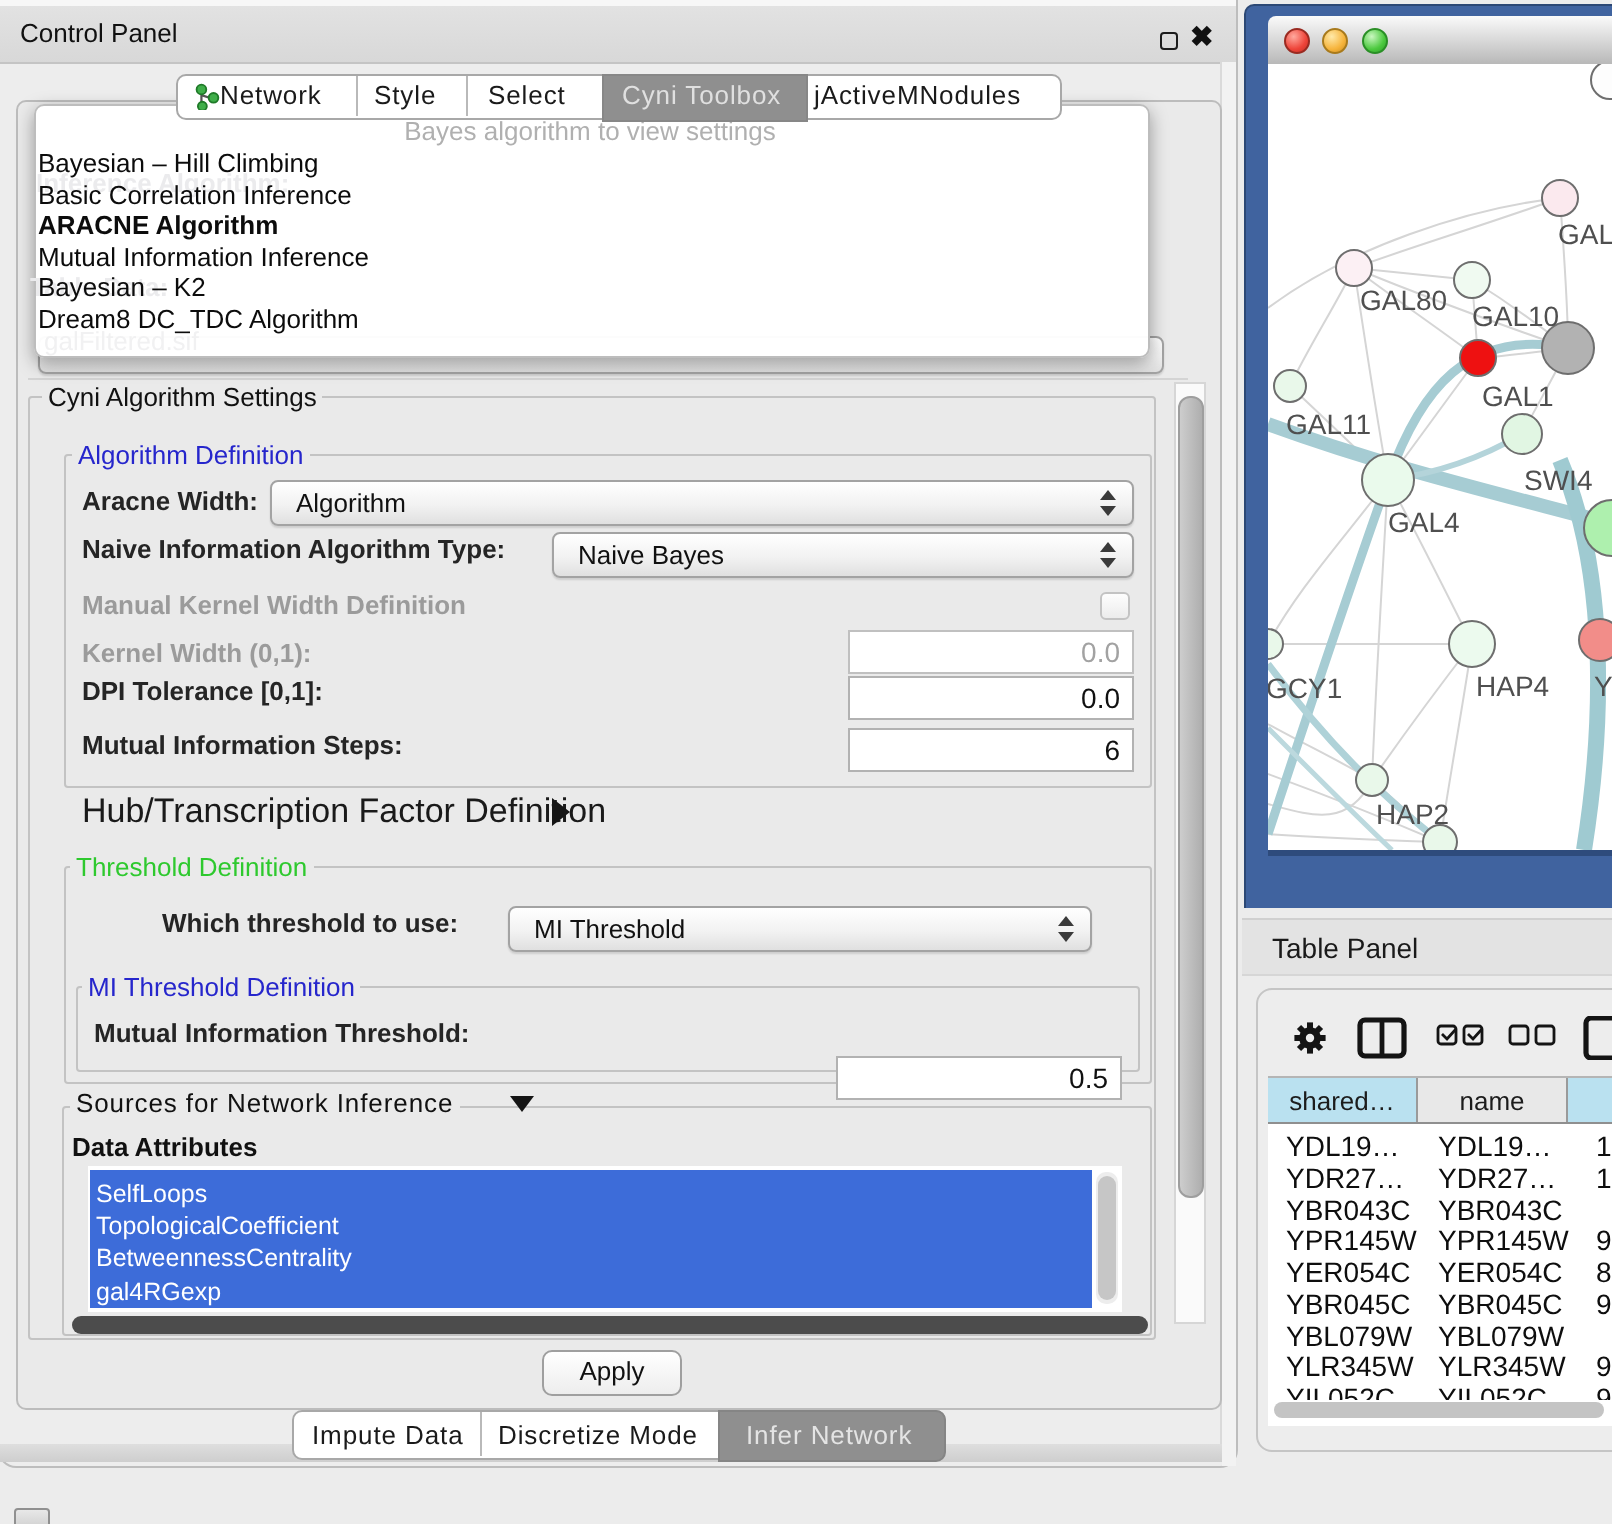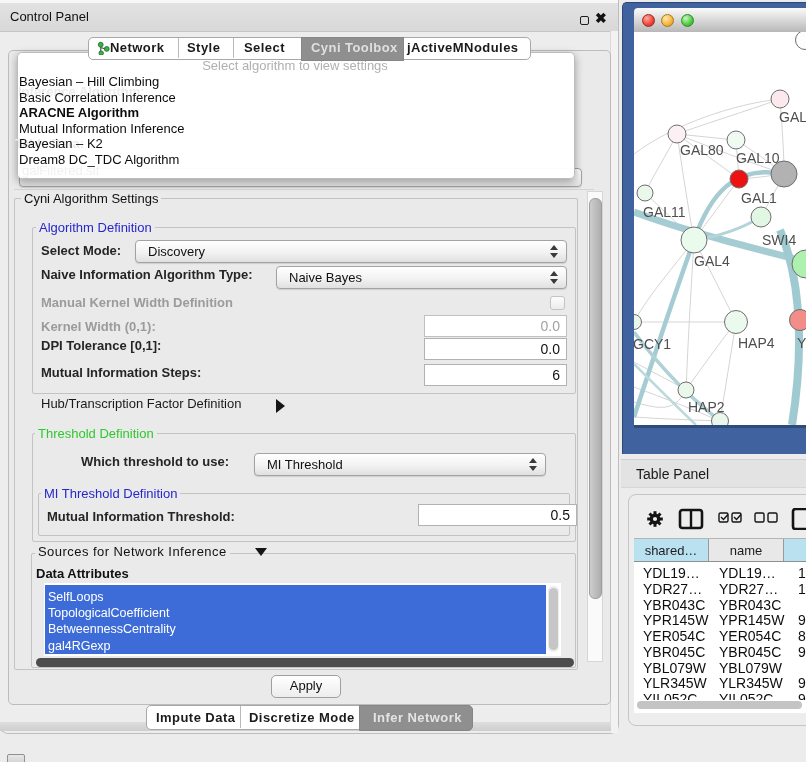--- a/index.html
+++ b/index.html
@@ -7,21 +7,21 @@
 .dlbl{position:absolute;font-size:13px;font-weight:bold;color:#9b9b9b;white-space:nowrap}
 .nlbl{position:absolute;font-size:13px;color:#1a1a1a;white-space:nowrap}
 .combo{position:absolute;border:1px solid #a3a3a3;border-radius:4px;background:linear-gradient(#ffffff,#f2f2f2 55%,#e0e0e0);box-shadow:0 1px 1px rgba(0,0,0,.12)}
 .ct{position:absolute;left:12px;font-size:13px;color:#111;white-space:nowrap}
 .up{position:absolute;width:0;height:0;border-left:4px solid transparent;border-right:4px solid transparent;border-bottom:5px solid #3a3a3a}
 .dn{position:absolute;width:0;height:0;border-left:4px solid transparent;border-right:4px solid transparent;border-top:5px solid #3a3a3a}
 .inp{position:absolute;border:1px solid #b2b2b2;background:#fff;font-size:14px;color:#111;text-align:right;padding-right:6px;box-sizing:border-box}
 .grp{position:absolute;border:1px solid #c3c3c3;border-radius:2px}
 .gl{position:absolute;font-size:13px;padding:0 3px;background:#eaeaea;white-space:nowrap;z-index:3}
 .seg{position:absolute;background:#fff;border:1px solid #a8a8a8;border-radius:5px;z-index:20}
-.segtx{position:absolute;font-size:13px;font-weight:bold;color:#1a1a1a;white-space:nowrap;z-index:22;letter-spacing:0.45px}
+.segtx{position:absolute;font-size:13px;font-weight:normal;color:#1a1a1a;white-space:nowrap;z-index:22;letter-spacing:0.45px}
 .sep{position:absolute;width:1px;background:#b9b9b9;z-index:21}
 </style></head><body>
 
 <div class="abs" style="left:0;top:0;width:618px;height:733px;background:#ededed;border-radius:0 0 8px 8px;box-shadow:0 0 0 1px #bdbdbd"></div>
 <div class="abs" style="left:0;top:0;width:618px;height:3px;background:#f7f7f7"></div>
 <div class="abs" style="left:0;top:3px;width:618px;height:28px;background:linear-gradient(#e2e2e2,#d8d8d8);border-bottom:1px solid #c4c4c4"></div>
 <div class="abs" style="left:10px;top:9px;font-size:13px;color:#111">Control Panel</div>
 <div class="abs" style="left:580px;top:16px;width:7px;height:7px;border:1.8px solid #1c1c1c;border-radius:2px"></div>
 <div class="abs" style="left:595px;top:10px;font-size:14px;font-weight:bold;color:#111">✖</div>
 <div class="abs" style="left:610px;top:31px;width:1px;height:700px;background:#dadada"></div>
@@ -55,72 +55,72 @@
 <div class="grp" style="left:32px;top:227px;width:542px;height:165px"></div>
 <div class="gl" style="left:36px;top:220px;color:#2626cc">Algorithm Definition</div>
 <div class="grp" style="left:32px;top:433px;width:542px;height:107px"></div>
 <div class="gl" style="left:35px;top:426px;color:#2ec92e">Threshold Definition</div>
 <div class="grp" style="left:38px;top:493px;width:530px;height:41px"></div>
 <div class="gl" style="left:41px;top:486px;color:#2626cc">MI Threshold Definition</div>
 <div class="grp" style="left:31px;top:553px;width:543px;height:113px"></div>
 <div class="gl" style="left:35px;top:544px;color:#111;letter-spacing:0.45px">Sources for Network Inference</div>
 <div class="abs" style="left:255px;top:548px;width:0;height:0;border-left:6px solid transparent;border-right:6px solid transparent;border-top:8px solid #151515;z-index:4"></div>
 
-<div class="lbl" style="left:41px;top:243px">Select Mode:</div>
+<div class="lbl" style="left:41px;top:243px">Aracne Width:</div>
 <div class="combo" style="left:135px;top:240px;width:430px;height:21px">
-    <span class="ct" style="top:3px">Discovery</span>
+    <span class="ct" style="top:3px">Algorithm</span>
     <i class="up" style="right:8px;top:4px"></i>
     <i class="dn" style="right:8px;top:12px"></i>
   </div>
 <div class="lbl" style="left:41px;top:267px">Naive Information Algorithm Type:</div>
 <div class="combo" style="left:276px;top:266px;width:289px;height:21px">
     <span class="ct" style="top:3px">Naive Bayes</span>
     <i class="up" style="right:8px;top:4px"></i>
     <i class="dn" style="right:8px;top:12px"></i>
   </div>
 <div class="dlbl" style="left:41px;top:295px">Manual Kernel Width Definition</div>
 <div class="abs" style="left:550px;top:296px;width:13px;height:12px;border:1px solid #c3c3c3;border-radius:3px;background:linear-gradient(#fdfdfd,#ececec)"></div>
 <div class="dlbl" style="left:41px;top:319px">Kernel Width (0,1):</div>
 <div class="inp" style="left:424px;top:315px;width:143px;height:22px;line-height:20px;color:#a2a2a2;border-color:#c0c0c0">0.0</div>
 <div class="lbl" style="left:41px;top:338px">DPI Tolerance [0,1]:</div>
 <div class="inp" style="left:424px;top:338px;width:143px;height:22px;line-height:20px">0.0</div>
 <div class="lbl" style="left:41px;top:365px">Mutual Information Steps:</div>
 <div class="inp" style="left:424px;top:364px;width:143px;height:22px;line-height:20px">6</div>
-<div class="nlbl" style="left:41px;top:396px;font-size:13px">Hub/Transcription Factor Definition</div>
+<div class="nlbl" style="left:41px;top:396px;font-size:17px">Hub/Transcription Factor Definition</div>
 <div class="abs" style="left:276px;top:399px;width:0;height:0;border-top:7px solid transparent;border-bottom:7px solid transparent;border-left:9px solid #151515"></div>
 
 <div class="lbl" style="left:81px;top:454px">Which threshold to use:</div>
 <div class="combo" style="left:254px;top:453px;width:290px;height:21px">
     <span class="ct" style="top:3px">MI Threshold</span>
     <i class="up" style="right:8px;top:4px"></i>
     <i class="dn" style="right:8px;top:12px"></i>
   </div>
 <div class="lbl" style="left:47px;top:509px">Mutual Information Threshold:</div>
-<div class="inp" style="left:418px;top:504px;width:159px;height:22px;line-height:20px">0.5</div>
+<div class="inp" style="left:418px;top:528px;width:143px;height:22px;line-height:20px">0.5</div>
 
 <div class="lbl" style="left:36px;top:566px;color:#111">Data Attributes</div>
 <div class="abs" style="left:44px;top:583px;width:517px;height:73px;background:#fff"></div>
 <div class="abs" style="left:45px;top:585px;width:501px;height:69px;background:#3d6cd9"></div>
 <div class="abs" style="left:48px;top:589px;font-size:12.5px;color:#fff;line-height:16.2px;white-space:nowrap">SelfLoops<br>TopologicalCoefficient<br>BetweennessCentrality<br>gal4RGexp</div>
 <div class="abs" style="left:548px;top:586px;width:11px;height:66px;background:#ededed;border-radius:5px"></div>
 <div class="abs" style="left:549px;top:588px;width:9px;height:62px;background:#c6c6c6;border-radius:5px"></div>
 <div class="abs" style="left:36px;top:658px;width:538px;height:9px;background:#4c4c4c;border-radius:5px"></div>
 
 <div class="abs" style="left:271px;top:675px;width:68px;height:21px;background:linear-gradient(#fff,#ededed);border:1px solid #9f9f9f;border-radius:5px;text-align:center;font-size:13px;line-height:20px;color:#111">Apply</div>
 <div class="abs" style="left:0;top:722px;width:618px;height:9px;background:linear-gradient(#dedede,#cecece)"></div>
 <div class="seg" style="left:146px;top:705px;width:325px;height:23px"></div>
 <div class="sep" style="left:240px;top:706px;height:22px"></div>
 <div class="abs" style="left:359px;top:705px;width:112px;height:24px;background:#8f8f8f;border:1px solid #858585;border-radius:0 5px 5px 0;z-index:21"></div>
 <div class="segtx" style="left:156px;top:710px">Impute Data</div>
 <div class="segtx" style="left:249px;top:710px">Discretize Mode</div>
 <div class="segtx" style="left:373px;top:710px;color:#e4e4e4">Infer Network</div>
 <div class="abs" style="left:7px;top:754px;width:16px;height:12px;background:linear-gradient(#e8e8e8,#c8c8c8);border:1px solid #909090;border-radius:2px"></div>
 
 <div class="abs" style="left:17px;top:52px;width:556px;height:125px;background:rgba(255,255,255,0.96);border:1px solid #bdbdbd;border-radius:5px;box-shadow:0 3px 9px rgba(0,0,0,0.35);z-index:10"></div>
-<div class="abs" style="left:17px;top:58px;width:556px;text-align:center;font-size:13px;color:#b0b0b0;z-index:11">Select algorithm to view settings</div>
+<div class="abs" style="left:17px;top:58px;width:556px;text-align:center;font-size:13px;color:#b0b0b0;z-index:11">Bayes algorithm to view settings</div>
 <div class="abs" style="left:18px;top:84px;font-size:13px;font-weight:bold;color:#ebebed;z-index:11">Inference Algorithm:</div>
 <div class="abs" style="left:15px;top:136px;font-size:13px;font-weight:bold;color:#ebebed;z-index:11">Table Data:</div>
 <div class="abs" style="left:22px;top:163px;font-size:13px;color:#f1f1f2;z-index:11">galFiltered.sif</div>
 <div class="abs" style="left:19px;top:74px;font-size:13px;color:#0c0c0c;line-height:15.6px;z-index:12;white-space:nowrap">Bayesian – Hill Climbing<br>Basic Correlation Inference<br><b>ARACNE Algorithm</b><br>Mutual Information Inference<br>Bayesian – K2<br>Dream8 DC_TDC Algorithm</div>
 
 <div class="abs" style="left:611px;top:31px;width:7px;height:702px;background:#f2f2f2"></div>
 <div class="abs" style="left:622px;top:2px;width:184px;height:451px;background:#40639f;border-left:1px solid #2c4875;border-top:1px solid #2c4875;border-radius:5px 0 0 0"></div>
 <div class="abs" style="left:634px;top:8px;width:172px;height:24px;background:linear-gradient(#fafafa,#b8b8b8);border-bottom:1px solid #808080;border-radius:4px 0 0 0"></div>
 <div class="abs" style="left:642px;top:14px;width:13px;height:13px;border-radius:50%;background:radial-gradient(circle at 35% 30%,#ffa99e,#ee4439 60%,#bf2f24);border:1px solid #992a21;box-sizing:border-box"></div>
 <div class="abs" style="left:661px;top:14px;width:13px;height:13px;border-radius:50%;background:radial-gradient(circle at 35% 30%,#ffe9a8,#f6b43c 60%,#cc8d20);border:1px solid #a87a1c;box-sizing:border-box"></div>

